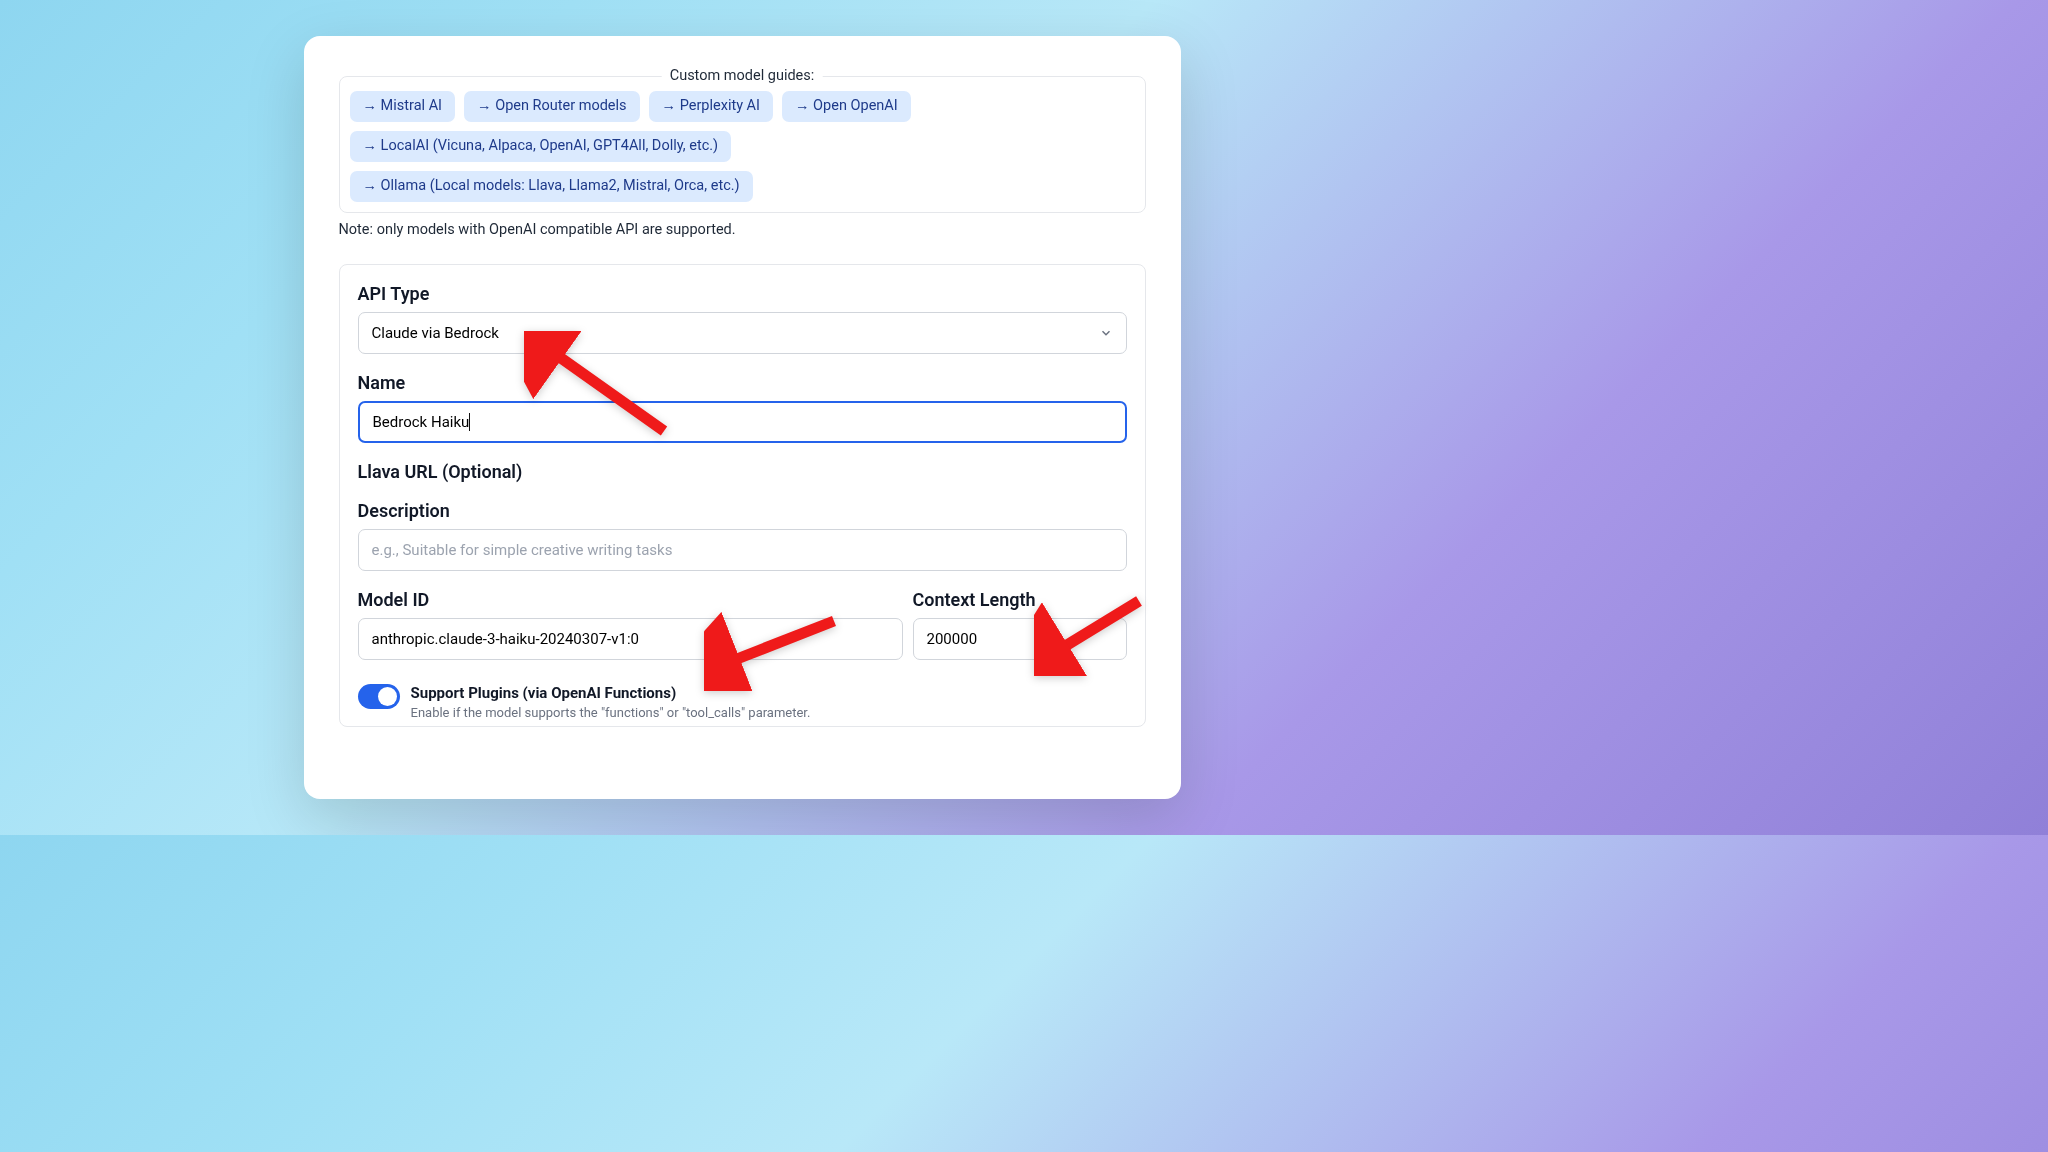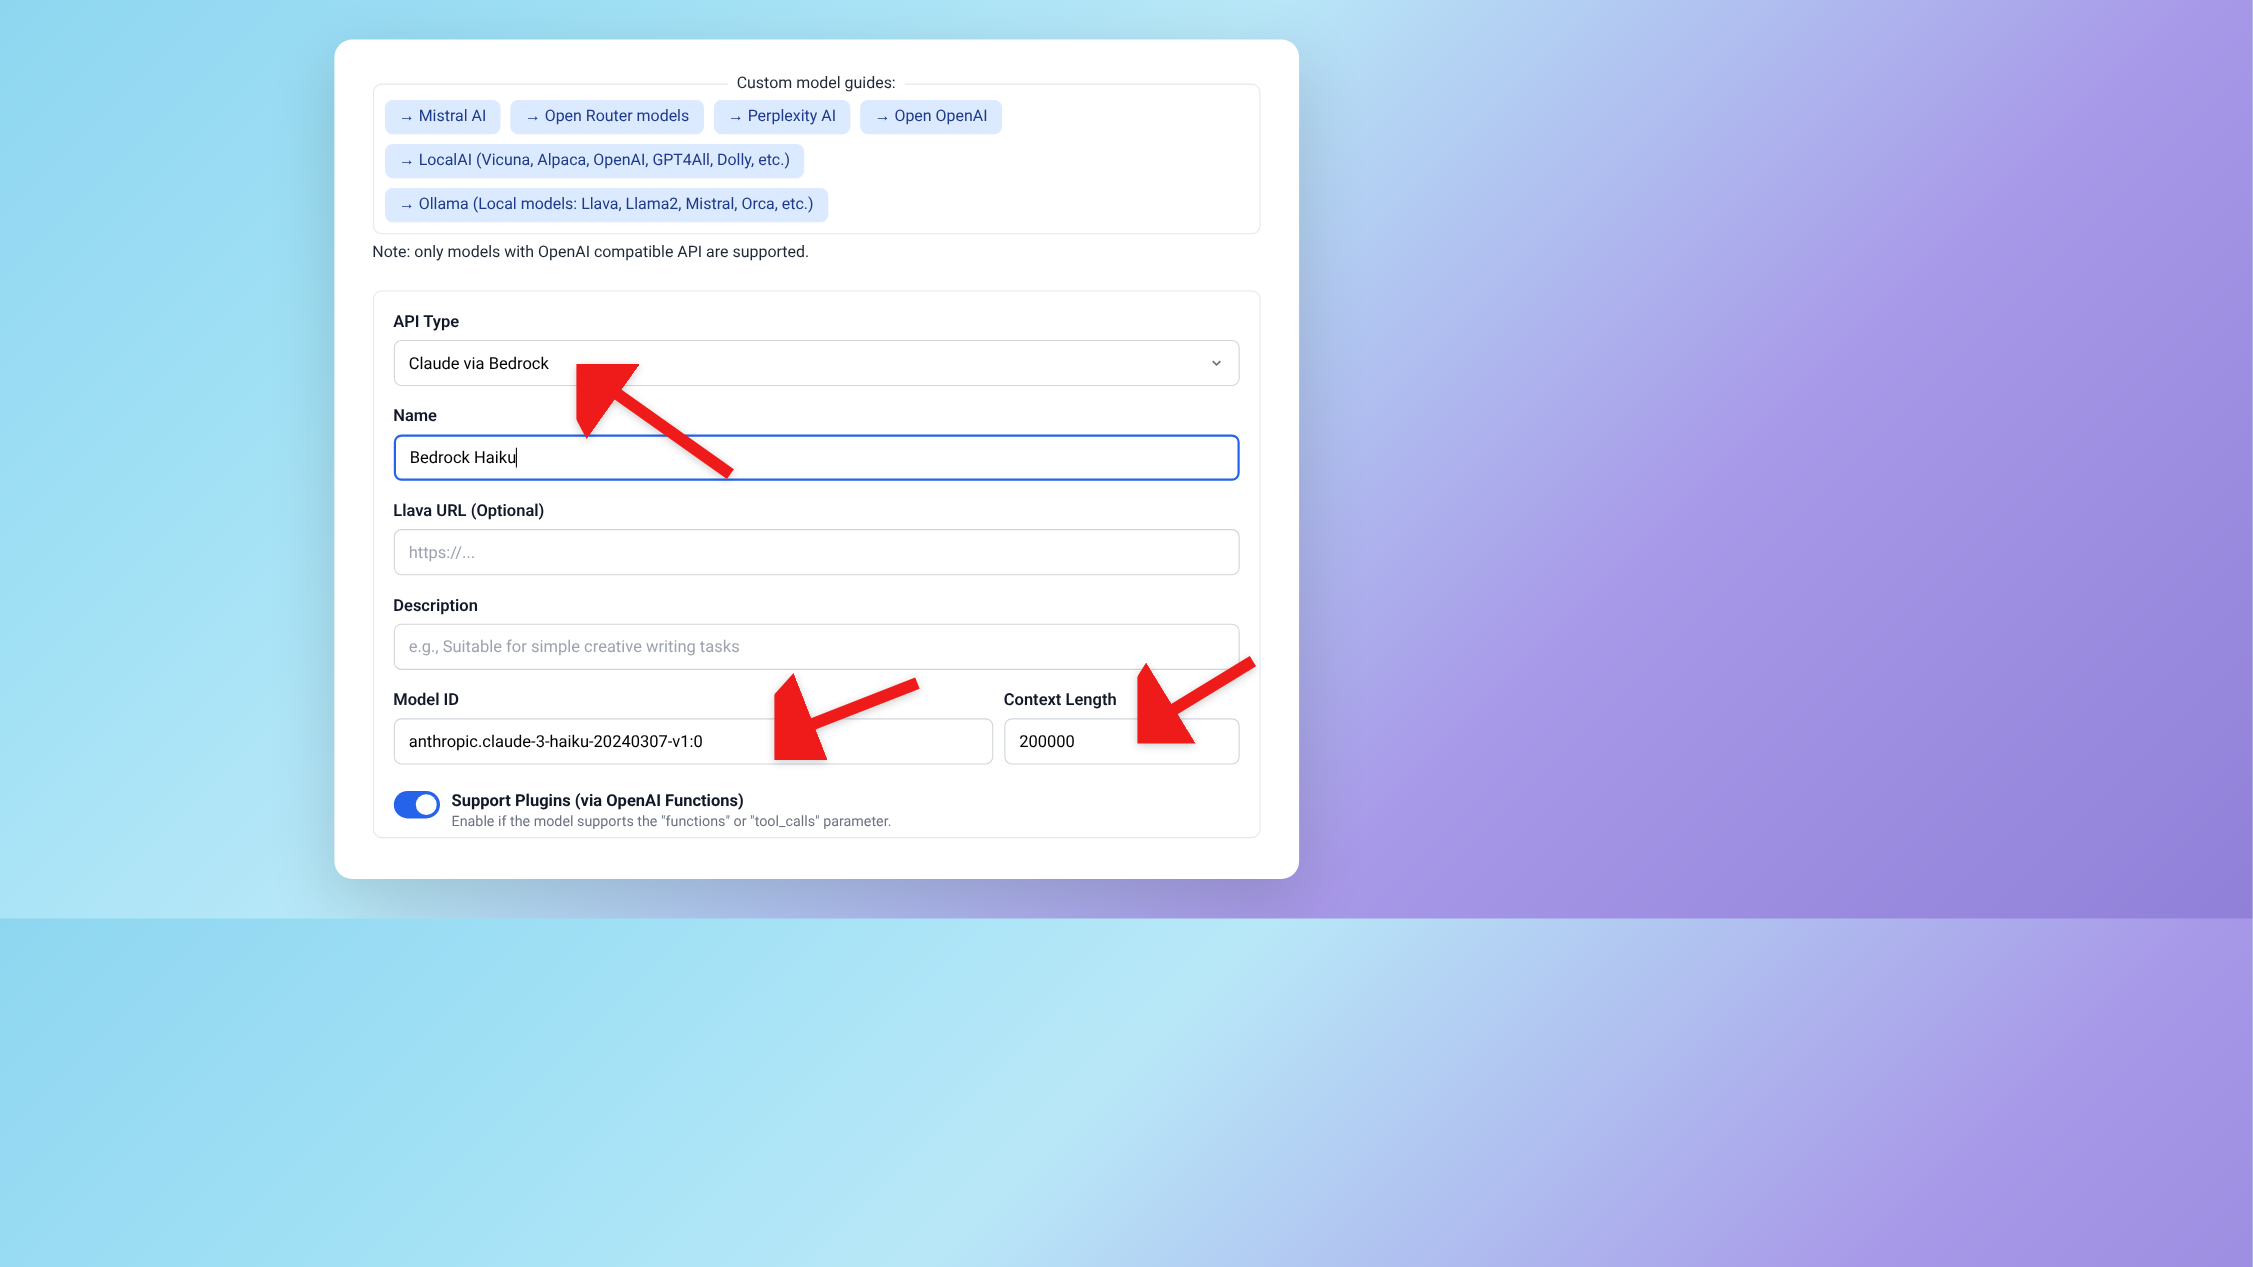--- a/index.html
+++ b/index.html
@@ -5,21 +5,21 @@
 *{margin:0;padding:0;box-sizing:border-box;font-family:-apple-system,BlinkMacSystemFont,"Segoe UI",Roboto,sans-serif}
 body{width:1484px;height:835px;background:linear-gradient(135deg,#8ed6f0 0%,#a0e0f5 20%,#b8e8f8 40%,#a898e8 70%,#9080d8 100%);display:flex;align-items:center;justify-content:center;overflow:hidden}
 .window{width:877px;height:763px;background:#fff;border-radius:16px;box-shadow:0 20px 60px rgba(0,0,0,0.15);padding:40px 35px 0 35px;overflow:hidden;position:relative}
 .guides-box{border:1px solid #e5e7eb;border-radius:8px;padding:14px 10px 10px 10px;position:relative;margin-bottom:8px}
 .guides-title{position:absolute;top:-10px;left:50%;transform:translateX(-50%);background:#fff;padding:0 8px;font-size:14.5px;color:#1f2937}
 .chips{display:flex;flex-wrap:wrap;gap:9px}
 .chip{background:#dbeafe;color:#1e3a8a;font-size:14.5px;padding:6px 13px;border-radius:7px;cursor:pointer;line-height:1.3}
 .note{font-size:14.5px;color:#1f2937;margin-bottom:26px}
 .form-box{border:1px solid #e5e7eb;border-radius:8px;padding:18px 18px 6px 18px}
 .field{margin-bottom:18px}
-.field-label{font-size:15px;font-weight:600;color:#111827;margin-bottom:8px;display:block}
+.field-label{font-size:18px;font-weight:600;color:#111827;margin-bottom:8px;display:block}
 .select{width:100%;height:42px;border:1px solid #d1d5db;border-radius:7px;padding:0 13px;font-size:15px;display:flex;align-items:center;justify-content:space-between;cursor:pointer;background:#fff}
 .chev{width:14px;height:14px;color:#6b7280}
 .input{width:100%;height:42px;border:1px solid #d1d5db;border-radius:7px;padding:0 13px;font-size:15px;outline:none;font-family:inherit}
 .input.focused{border:2px solid #2563eb}
 .input::placeholder{color:#9ca3af}
 .row{display:flex;gap:10px}
 .col-wide{flex:0 0 545px}
 .col-narrow{flex:1}
 .toggle-row{display:flex;align-items:flex-start;gap:11px;padding-top:6px}
 .toggle{width:42px;height:25px;background:#2563eb;border-radius:99px;position:relative;cursor:pointer;flex-shrink:0}
@@ -64,21 +64,20 @@
     <div class="field">
       <label class="field-label">Name</label>
       <div class="input focused" style="display:flex;align-items:center">
         <span>Bedrock Haiku</span>
           <span class="caret"></span>
       </div>
     </div>
 
     <div class="field">
       <label class="field-label">Llava URL (Optional)</label>
-      <input class="input" placeholder="https://..." style="">
     </div>
 
     <div class="field">
       <label class="field-label">Description</label>
       <input class="input" placeholder="e.g., Suitable for simple creative writing tasks" style="">
     </div>
 
     <div class="row field">
       <div class="col-wide">
         <label class="field-label">Model ID</label>

